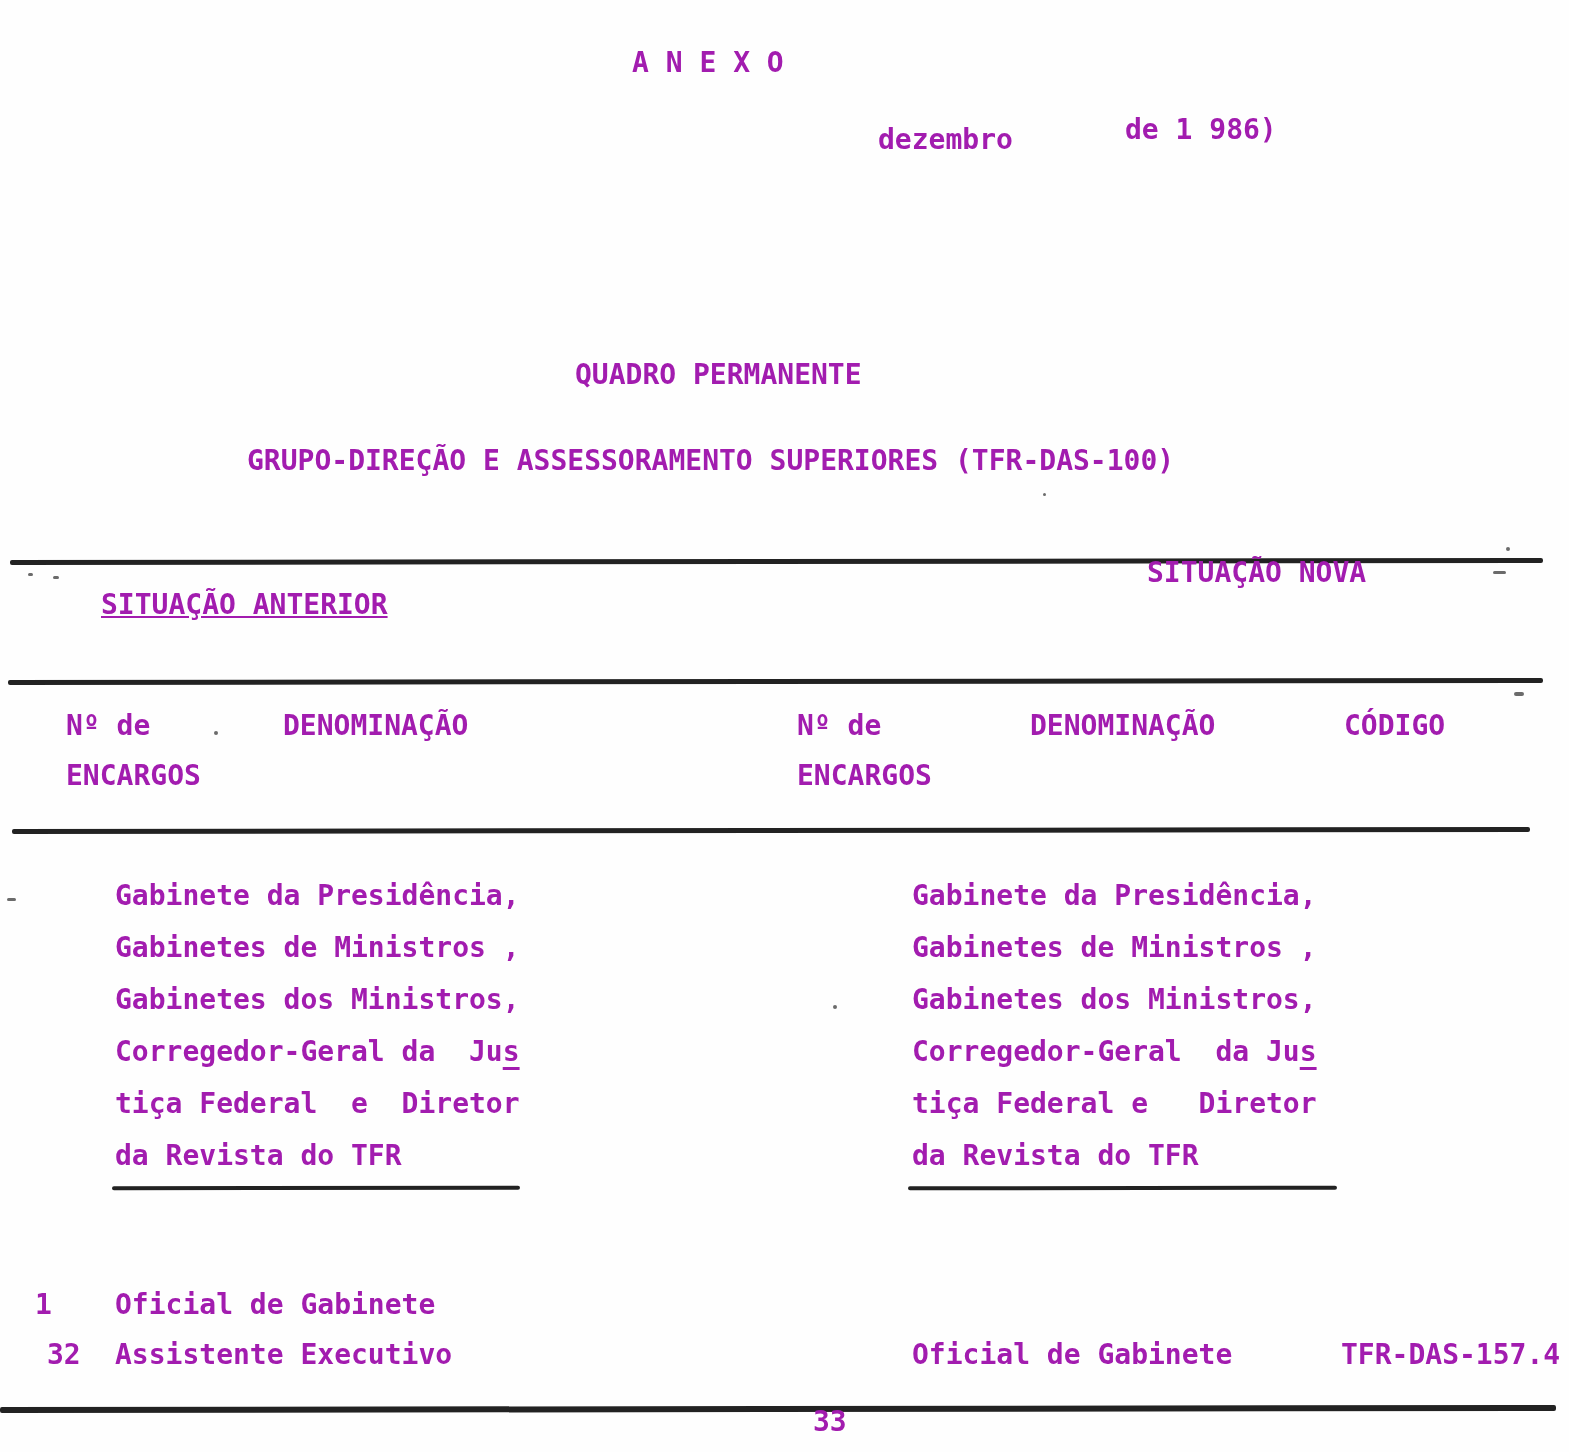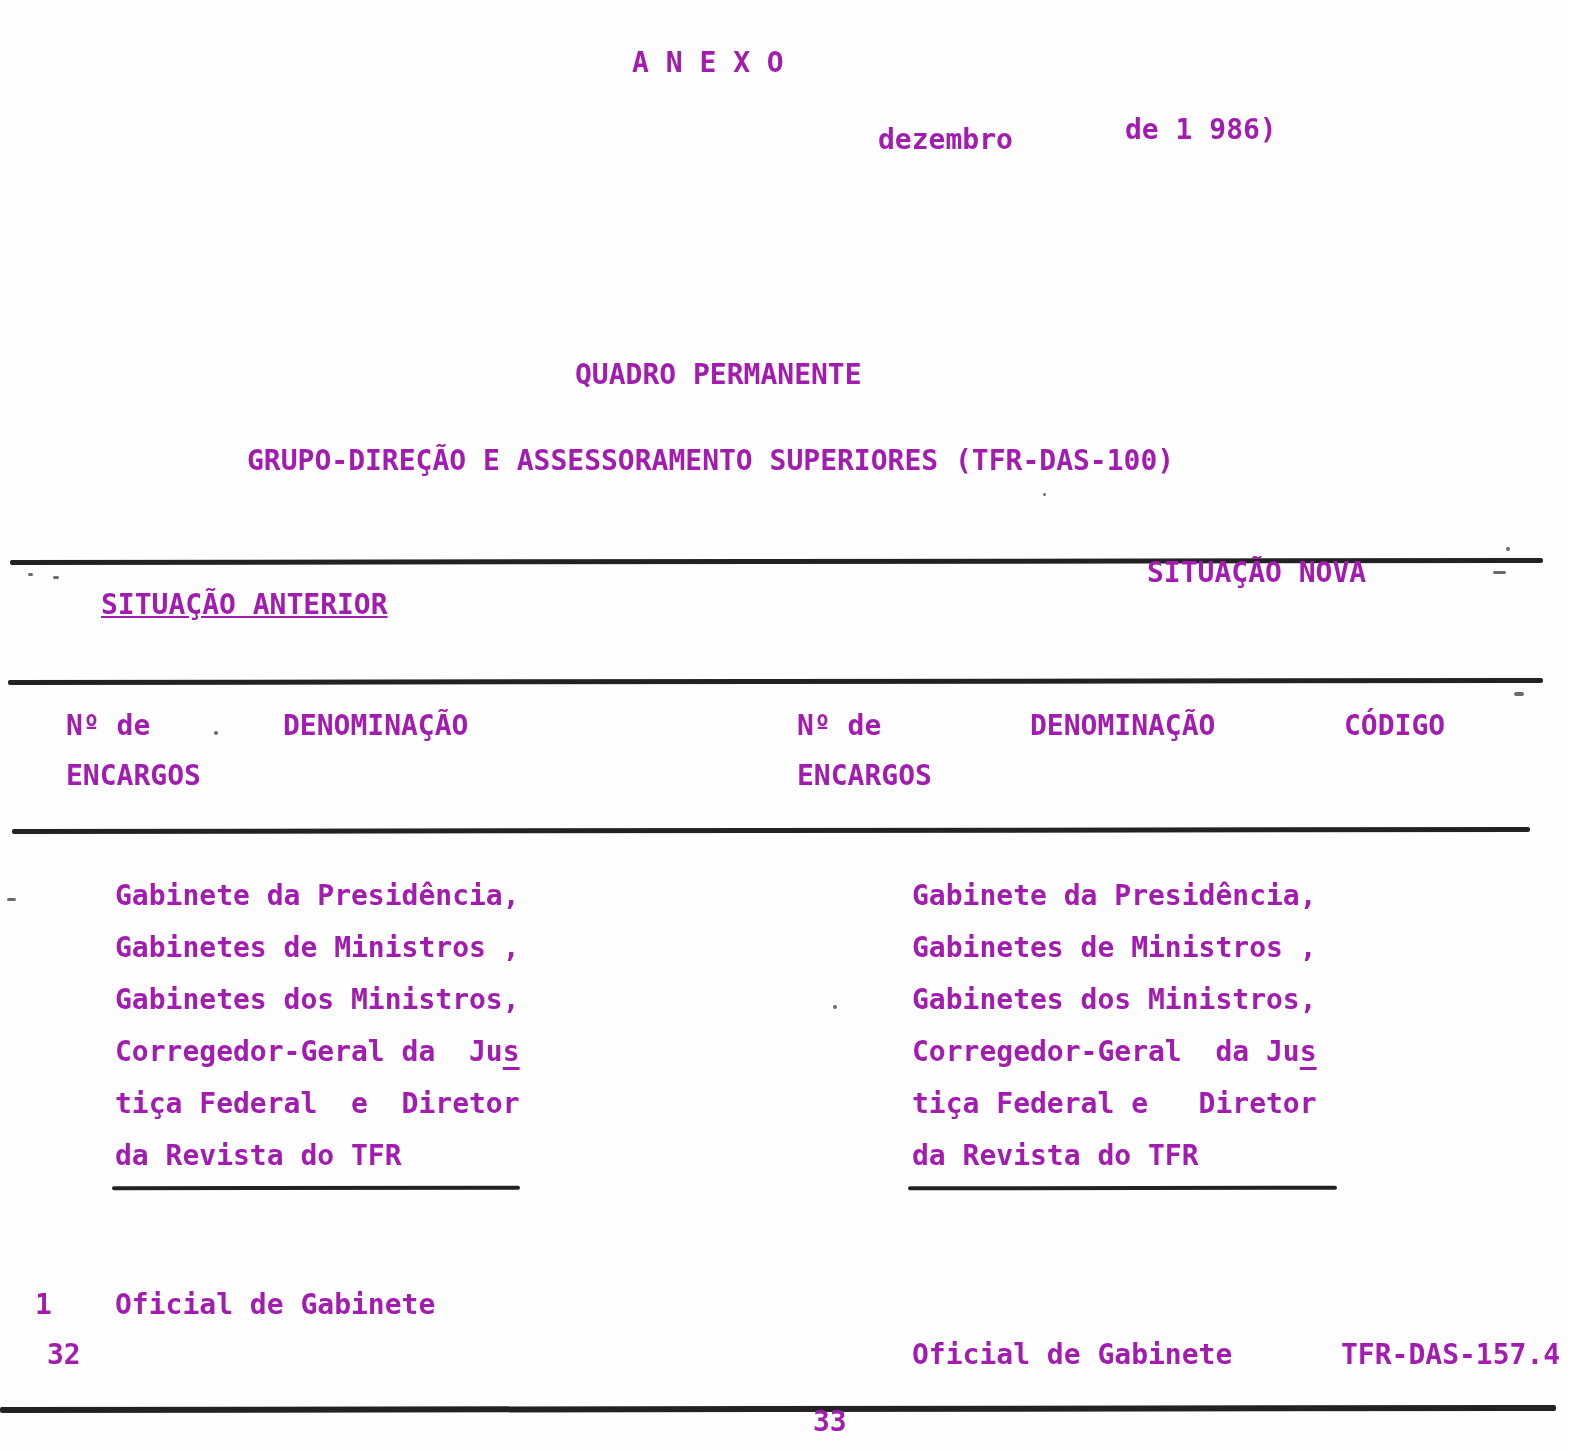--- a/index.html
+++ b/index.html
@@ -76,20 +76,21 @@
   <div class="t" style="left:912px; top:934px;">Gabinetes de Ministros ,</div>
   <div class="t" style="left:912px; top:986px;">Gabinetes dos Ministros,</div>
   <div class="t" style="left:912px; top:1038px;"><span>Corregedor-Geral  da Ju</span><span class="u">s</span></div>
   <div class="t" style="left:912px; top:1090px;">tiça Federal e   Diretor</div>
   <div class="t" style="left:912px; top:1142px;">da Revista do TFR</div>
   <div class="rule" style="left:908px; top:1186px; width:429px; height:4px;"></div>
 
   <div class="t" style="left:35px; top:1291px;">1</div>
   <div class="t" style="left:115px; top:1291px;">Oficial de Gabinete</div>
   <div class="t" style="left:17px; top:1341px;margin-left:30px;">32</div>
+  <div class="t" style="left:115px; top:1341px;">Assistente Executivo</div>
 
   <div class="t" style="left:813px; top:1408px;">33</div>
   <div class="t" style="left:912px; top:1341px;">Oficial de Gabinete</div>
   <div class="t" style="left:1341px; top:1341px;">TFR-DAS-157.4</div>
 
   <div class="speck" style="left:214px; top:731px; width:4px; height:4px;"></div>
   <div class="speck" style="left:833px; top:1005px; width:4px; height:4px;"></div>
   <div class="speck" style="left:28px; top:573px; width:5px; height:3px;"></div>
   <div class="speck" style="left:53px; top:576px; width:6px; height:3px;"></div>
   <div class="speck" style="left:7px; top:898px; width:9px; height:3px;"></div>

